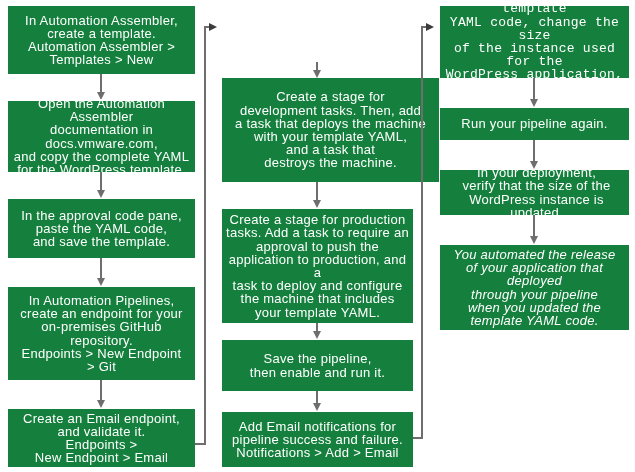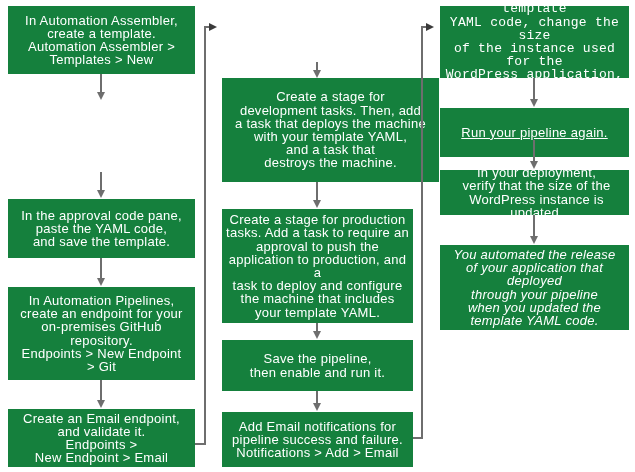--- a/index.html
+++ b/index.html
@@ -63,20 +63,25 @@
 <div id="canvas">
 
   <div class="node" style="left:8px; top:6px; width:187px; height:68px;">In Automation Assembler,
 create a template.
 Automation Assembler &gt;
 Templates &gt; New</div>
 
   <div class="conn conn-v" style="left:100px; top:74px; width:2px; height:19px;"></div>
   <div class="arrow-down" style="left:96.5px; top:92px;"></div>
 
+  <div class="node" style="left:8px; top:101px; width:187px; height:71px;">Open the Automation Assembler
+documentation in
+docs.vmware.com,
+and copy the complete YAML
+for the WordPress  template.</div>
 
   <div class="conn conn-v" style="left:100px; top:172px; width:2px; height:19px;"></div>
   <div class="arrow-down" style="left:96.5px; top:190px;"></div>
 
   <div class="node" style="left:8px; top:199px; width:187px; height:59px;">In the approval code pane,
 paste the YAML code,
 and save the template.</div>
 
   <div class="conn conn-v" style="left:100px; top:258px; width:2px; height:21px;"></div>
   <div class="arrow-down" style="left:96.5px; top:278px;"></div>
@@ -142,21 +147,21 @@
 
   <div class="node" style="left:440px; top:6px; width:189px; height:72px;font-family:Liberation Mono, monospace;">In GitHub, open the template
 YAML code, change the size
 of the instance used for the
 WordPress application,
 and save the file.</div>
 
   <div class="conn conn-v" style="left:533px; top:78px; width:2px; height:22px;"></div>
   <div class="arrow-down" style="left:529.5px; top:99px;"></div>
 
-  <div class="node" style="left:440px; top:108px; width:189px; height:49px;text-decoration:underline;">Run your pipeline again.</div>
+  <div class="node" style="left:440px; top:108px; width:189px; height:32px;">Run your pipeline again.</div>
 
   <div class="conn conn-v" style="left:533px; top:140px; width:2px; height:22px;"></div>
   <div class="arrow-down" style="left:529.5px; top:161px;"></div>
 
   <div class="node" style="left:440px; top:170px; width:189px; height:45px;padding-left:8px;">In your deployment,
 verify that the size of the
 WordPress instance is updated.</div>
 
   <div class="conn conn-v" style="left:533px; top:215px; width:2px; height:22px;"></div>
   <div class="arrow-down" style="left:529.5px; top:236px;"></div>

